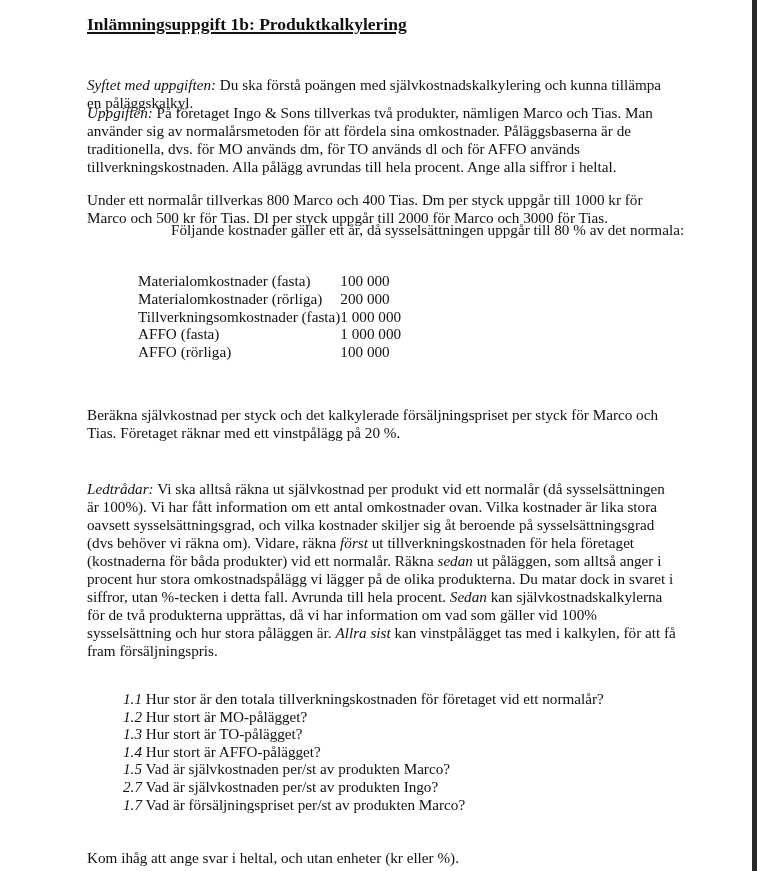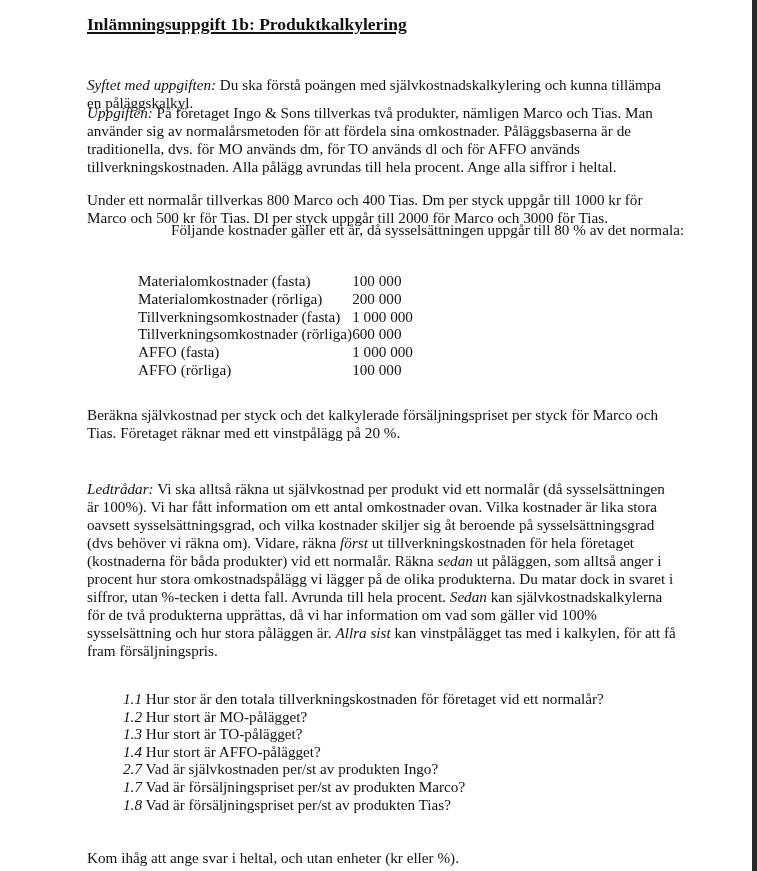--- a/index.html
+++ b/index.html
@@ -124,24 +124,20 @@
         </tr>
         <tr>
           <td>Materialomkostnader (rörliga)</td>
           <td class="amt">200 000</td>
         </tr>
         <tr>
           <td>Tillverkningsomkostnader (fasta)</td>
           <td class="amt">1 000 000</td>
         </tr>
         <tr>
-          <td>Tillverkningsomkostnader (rörliga)</td>
-          <td class="amt">600 000</td>
-        </tr>
-        <tr>
           <td>AFFO (fasta)</td>
           <td class="amt">1 000 000</td>
         </tr>
         <tr>
           <td>AFFO (rörliga)</td>
           <td class="amt">100 000</td>
         </tr>
       </tbody>
     </table>
 
@@ -149,22 +145,22 @@
 
     <p class="para p-led">
       <span class="it">Ledtrådar:</span><span> Vi ska alltså räkna ut självkostnad per produkt vid ett normalår (då sysselsättningen är 100%). Vi har fått information om ett antal omkostnader ovan. Vilka kostnader är lika stora oavsett sysselsättningsgrad, och vilka kostnader skiljer sig åt beroende på sysselsättningsgrad (dvs behöver vi räkna om). Vidare, räkna </span><span class="it">först</span><span> ut tillverkningskostnaden för hela företaget (kostnaderna för båda produkter) vid ett normalår. Räkna </span><span class="it">sedan</span><span> ut påläggen, som alltså anger i procent hur stora omkostnadspålägg vi lägger på de olika produkterna. Du matar dock in svaret i siffror, utan %-tecken i detta fall. Avrunda till hela procent. </span><span class="it">Sedan</span><span> kan självkostnadskalkylerna för de två produkterna upprättas, då vi har information om vad som gäller vid 100% sysselsättning och hur stora påläggen är. </span><span class="it">Allra sist</span><span> kan vinstpålägget tas med i kalkylen, för att få fram försäljningspris.</span>
     </p>
 
     <ul class="questions">
       <li><span class="qnum">1.1</span><span> Hur stor är den totala tillverkningskostnaden för företaget vid ett normalår?</span></li>
       <li><span class="qnum">1.2</span><span> Hur stort är MO-pålägget?</span></li>
       <li><span class="qnum">1.3</span><span> Hur stort är TO-pålägget?</span></li>
       <li><span class="qnum">1.4</span><span> Hur stort är AFFO-pålägget?</span></li>
+      <li><span class="qnum">1.5</span><span> Vad är självkostnaden per/st av produkten Marco?</span></li>
       <li><span class="qnum">2.7</span><span> Vad är självkostnaden per/st av produkten Ingo?</span></li>
       <li><span class="qnum">1.7</span><span> Vad är försäljningspriset per/st av produkten Marco?</span></li>
-      <li><span class="qnum">1.8</span><span> Vad är försäljningspriset per/st av produkten Tias?</span></li>
     </ul>
 
     <p class="para p-kom">Kom ihåg att ange svar i heltal, och utan enheter (kr eller %).</p>
 
   </div>
 </div>
 <div class="edge"></div>
 
 </body></html>

